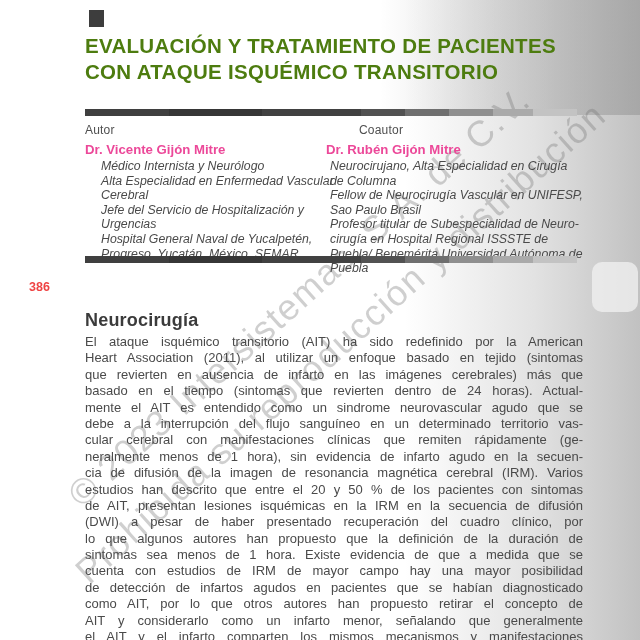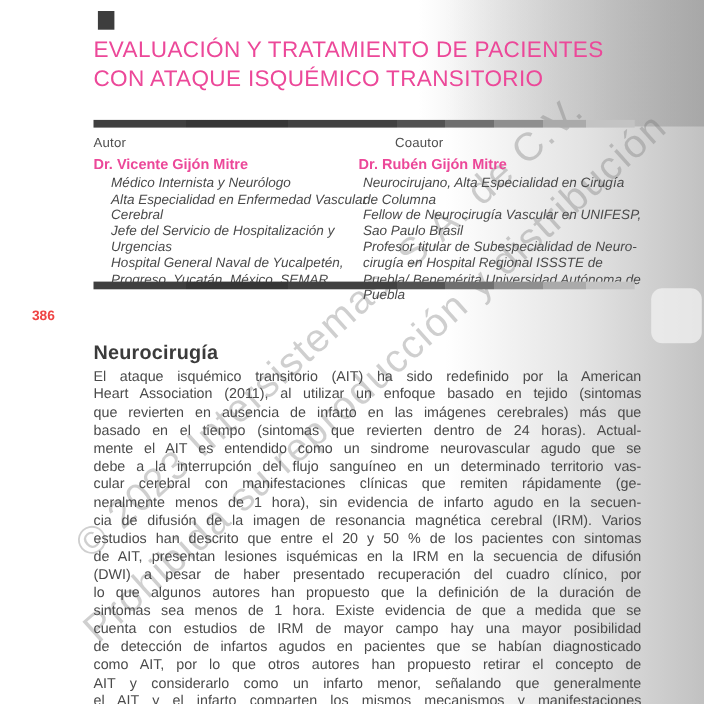--- a/index.html
+++ b/index.html
@@ -26,21 +26,21 @@
     position:absolute;left:50%;top:50%;
     transform:translate(-50%,-50%) rotate(-42deg);
     text-align:center;white-space:nowrap;z-index:1;pointer-events:none;
     color:rgba(115,115,115,0.34);font-size:36px;letter-spacing:1.5px;line-height:62px;
     font-family:"Liberation Sans","DejaVu Sans",sans-serif;
   }
   .content{position:relative;z-index:2;}
   .corner-mark{position:absolute;left:89px;top:10px;width:15px;height:17px;background:#3d3d3d;}
   .doc-title{
     position:absolute;left:85px;top:33px;width:510px;
-    font-size:20.5px;font-weight:normal;color:#ec4899;line-height:26px;letter-spacing:0.3px;
+    font-size:20.5px;font-weight:bold;color:#4d7c0f;line-height:26px;letter-spacing:0.3px;
   }
   .bar{
     position:absolute;left:85px;width:492px;height:7px;
     background:linear-gradient(90deg,
       #3f3f3f 0%, #3f3f3f 17%, #363636 17%, #363636 36%,
       #414141 36%, #414141 56%, #525252 56%, #525252 65%,
       #6f6f6f 65%, #6f6f6f 74%, #8f8f8f 74%, #8f8f8f 83%,
       #aaaaaa 83%, #aaaaaa 91%, #c3c3c3 91%, #c3c3c3 100%);
   }
   .bar-top{top:109px;}

